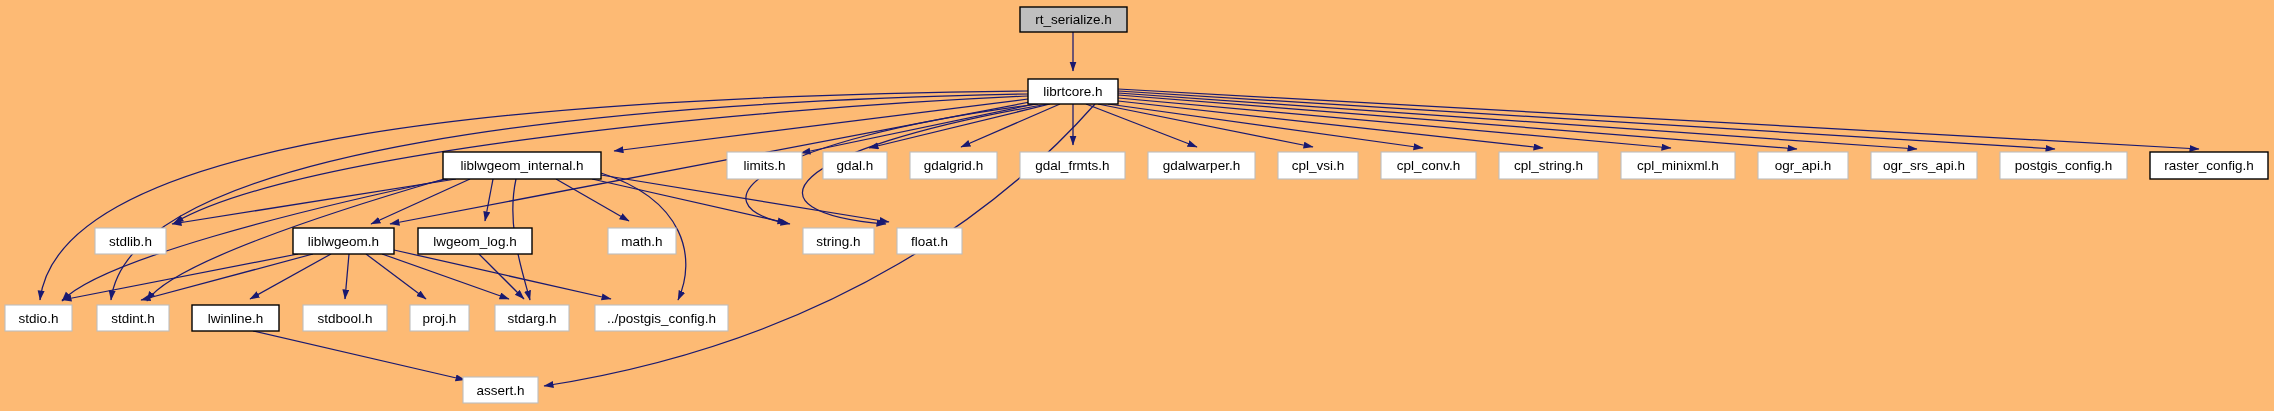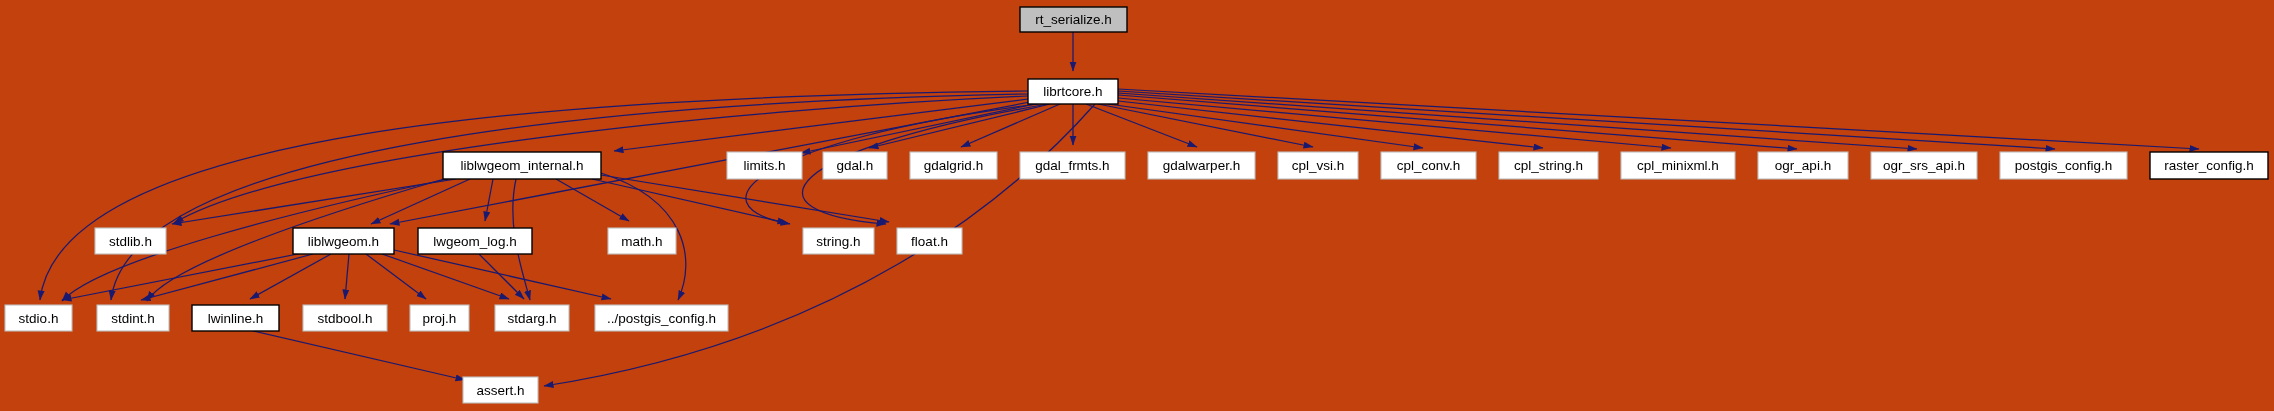--- a/index.html
+++ b/index.html
@@ -1,20 +1,20 @@
 <!DOCTYPE html>
 <html><head>
 <meta charset="utf-8">
 <style>
   html, body { margin: 0; padding: 0; background: #ffffff; }
   .graph-wrap {
     position: relative;
     width: 2274px;
     height: 411px;
-    background: #c2410c;
+    background: #fdba74;
     font-family: "Liberation Sans", "DejaVu Sans", sans-serif;
   }
   svg { display: block; }
   .edge {
     fill: none;
     stroke: #191970;
     stroke-width: 1.25;
   }
   .node-box {
     fill: #ffffff;

